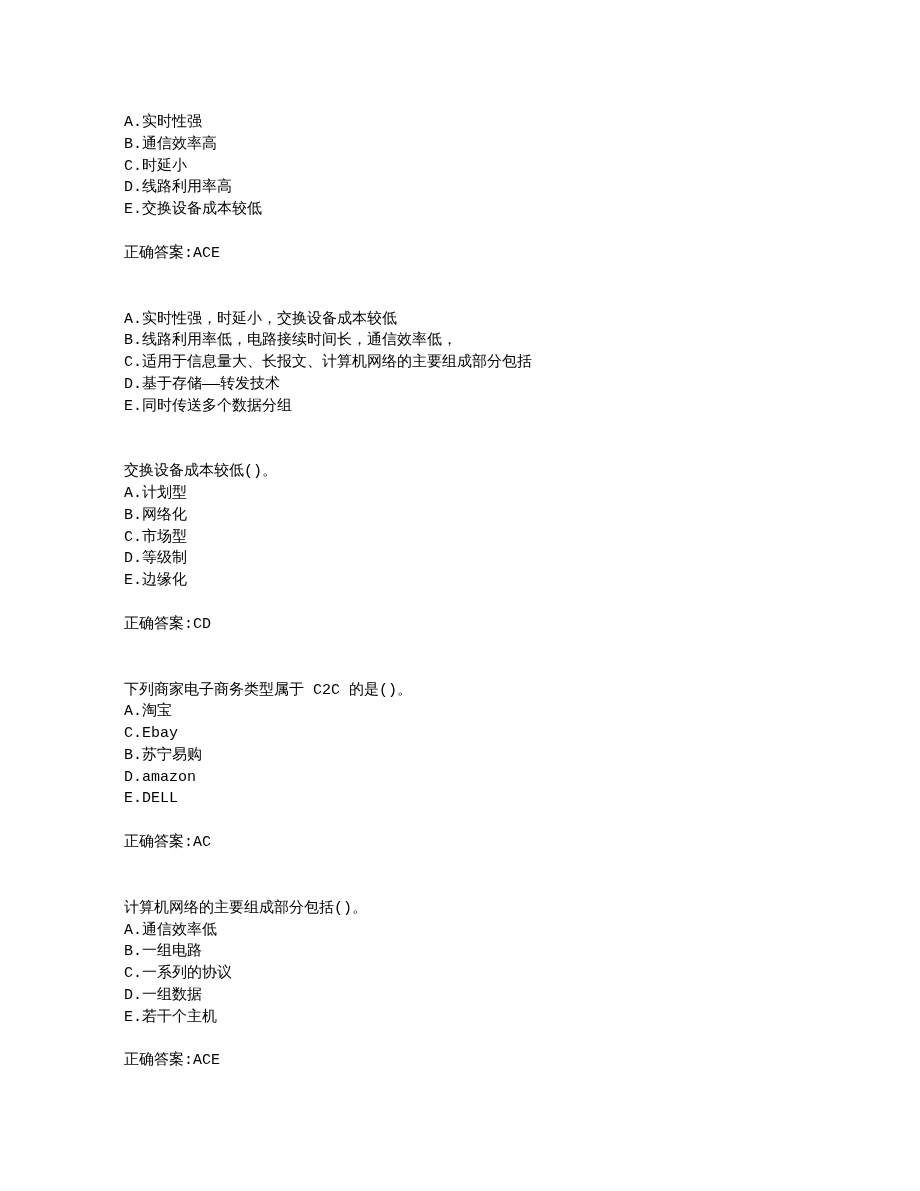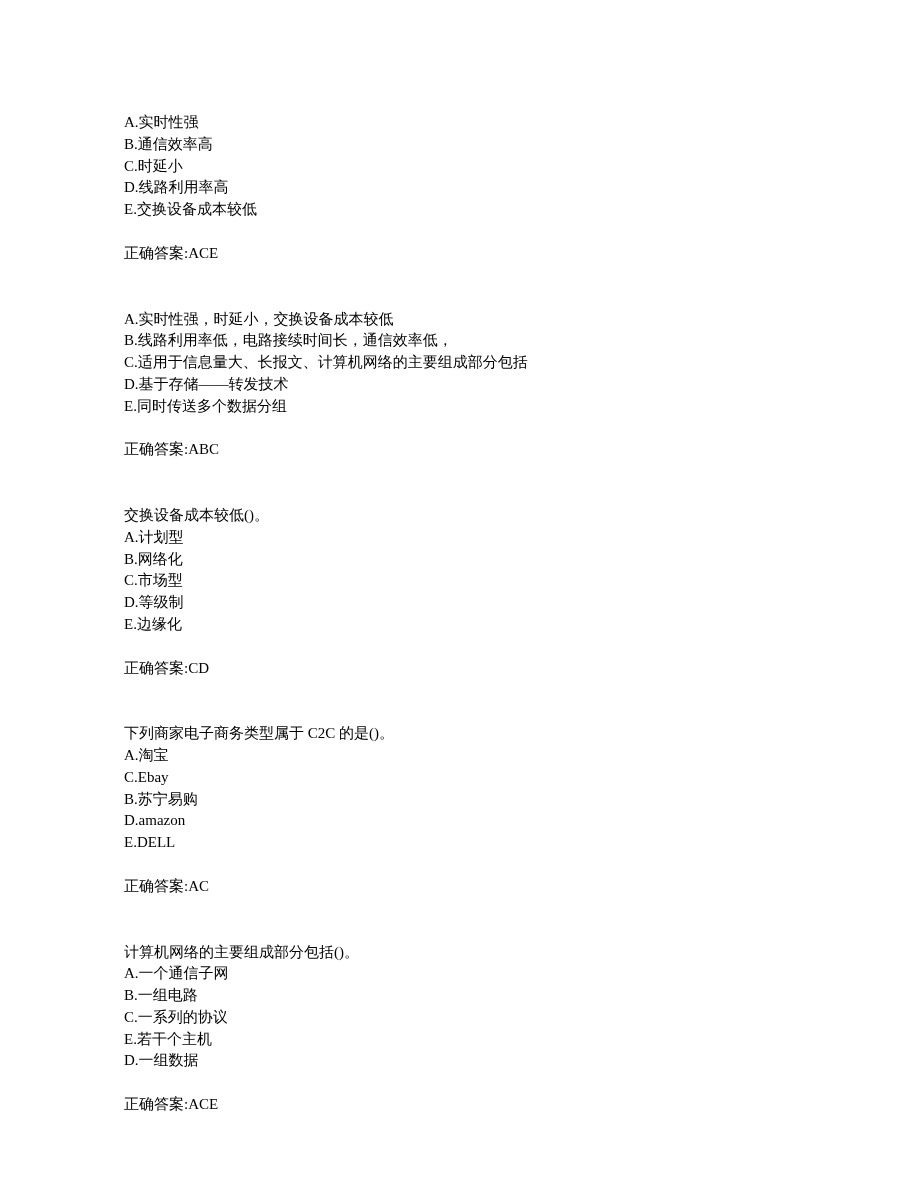--- a/index.html
+++ b/index.html
@@ -1,18 +1,19 @@
 <!DOCTYPE html>
 <html><head>
   <meta charset="utf-8">
   <style>
     * {
       margin: 0;
       padding: 0;
       box-sizing: border-box;
+      font-family: Liberation Mono, monospace;
     }
     body {
       width: 920px;
       height: 1191px;
       background: #ffffff;
       font-family: "SimSun", "宋体", serif;
       font-size: 15px;
       line-height: 1.45;
       color: #000000;
       padding: 112px 0 0 124px;
@@ -45,21 +46,20 @@
   <span class="option-line">E.交换设备成本较低</span>
   <span class="answer-line">正确答案:ACE</span>
 </div>
 
 <div class="question-block">
   <span class="option-line">A.实时性强，时延小，交换设备成本较低</span>
   <span class="option-line">B.线路利用率低，电路接续时间长，通信效率低，</span>
   <span class="option-line">C.适用于信息量大、长报文、计算机网络的主要组成部分包括</span>
   <span class="option-line">D.基于存储——转发技术</span>
   <span class="option-line">E.同时传送多个数据分组</span>
-  <span class="answer-line">正确答案:ABC</span>
 </div>
 
 <div class="question-block">
   <span class="stem">交换设备成本较低()。</span>
   <span class="option-line">A.计划型</span>
   <span class="option-line">B.网络化</span>
   <span class="option-line">C.市场型</span>
   <span class="option-line">D.等级制</span>
   <span class="option-line">E.边缘化</span>
   <span class="answer-line">正确答案:CD</span>
@@ -70,19 +70,19 @@
   <span class="option-line">A.淘宝</span>
   <span class="option-line">C.Ebay</span>
   <span class="option-line">B.苏宁易购</span>
   <span class="option-line">D.amazon</span>
   <span class="option-line">E.DELL</span>
   <span class="answer-line">正确答案:AC</span>
 </div>
 
 <div class="question-block">
   <span class="stem">计算机网络的主要组成部分包括()。</span>
-  <span class="option-line">A.一个通信子网</span>
+  <span class="option-line">A.通信效率低</span>
   <span class="option-line">B.一组电路</span>
   <span class="option-line">C.一系列的协议</span>
+  <span class="option-line">D.一组数据</span>
   <span class="option-line">E.若干个主机</span>
-  <span class="option-line">D.一组数据</span>
   <span class="answer-line">正确答案:ACE</span>
 </div>
 
 </body></html>

